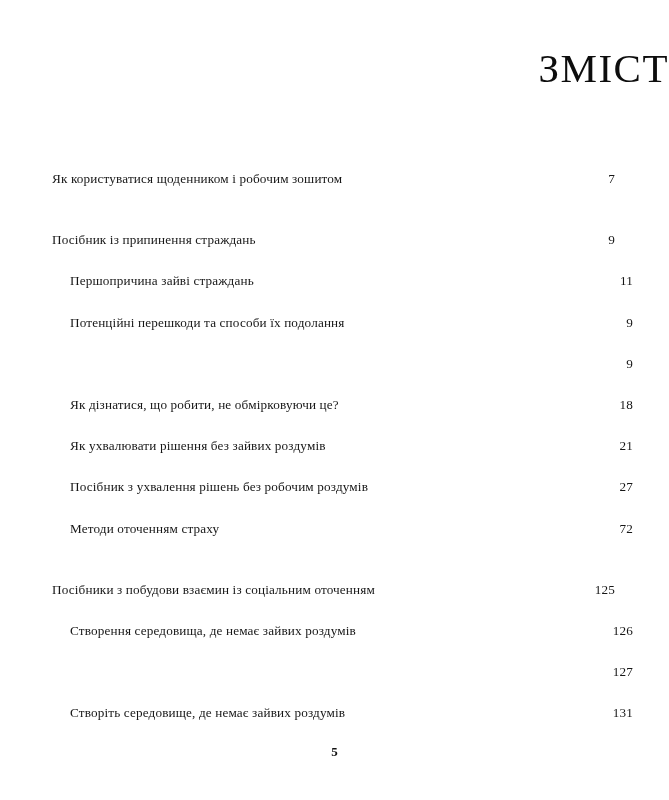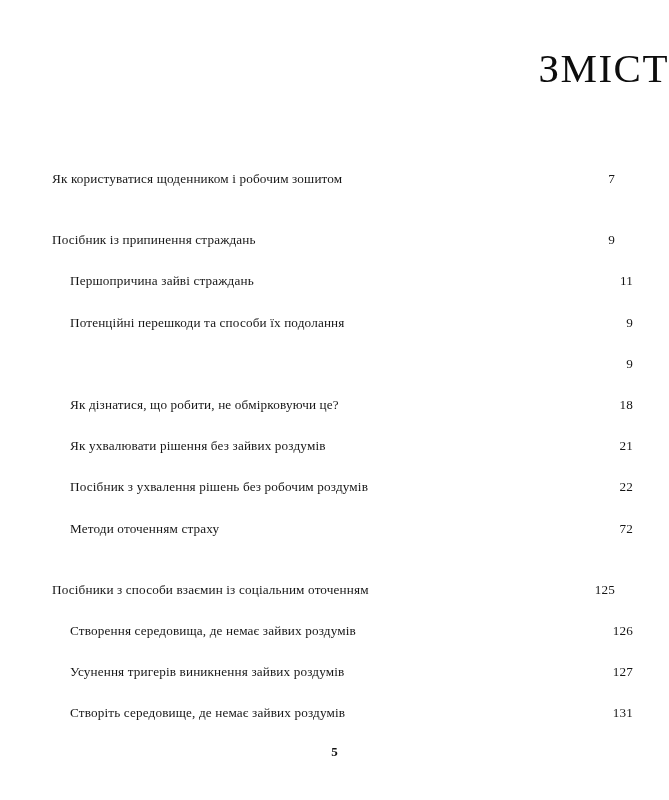--- a/index.html
+++ b/index.html
@@ -132,39 +132,38 @@
         <span class="page-num">18</span>
       </div>
       <div class="toc-entry level-1">
         <span class="label">Як ухвалювати рішення без зайвих роздумів</span>
         <span class="filler"></span>
         <span class="page-num">21</span>
       </div>
       <div class="toc-entry level-1">
         <span class="label">Посібник з ухвалення рішень без робочим роздумів</span>
         <span class="filler"></span>
-        <span class="page-num">22</span>
+        <span class="page-num">27</span>
       </div>
       <div class="toc-entry level-1">
         <span class="label">Методи оточенням страху</span>
         <span class="filler"></span>
         <span class="page-num">72</span>
       </div>
       <div class="toc-entry level-0">
-        <span class="label">Посібники з способи взаємин із соціальним оточенням</span>
+        <span class="label">Посібники з побудови взаємин із соціальним оточенням</span>
         <span class="filler"></span>
         <span class="page-num">125</span>
       </div>
       <div class="toc-entry level-1">
         <span class="label">Створення середовища, де немає зайвих роздумів</span>
         <span class="filler"></span>
         <span class="page-num">126</span>
       </div>
       <div class="toc-entry level-1">
-        <span class="label">Усунення тригерів виникнення зайвих роздумів</span>
         <span class="filler"></span>
         <span class="page-num">127</span>
       </div>
       <div class="toc-entry level-1">
         <span class="label">Створіть середовище, де немає зайвих роздумів</span>
         <span class="filler"></span>
         <span class="page-num">131</span>
       </div>
     </div>
 

